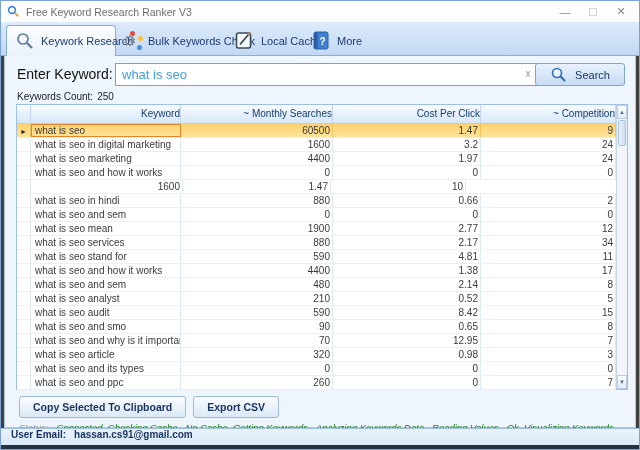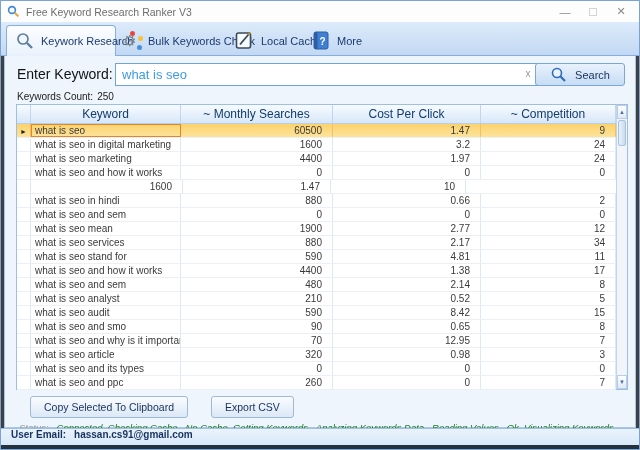--- a/index.html
+++ b/index.html
@@ -46,40 +46,40 @@
     background:linear-gradient(#e9f2fc,#c7dcf5); border:1px solid #7aa6da; border-radius:3px;
     display:flex; align-items:center; justify-content:center; gap:8px; cursor:default;
   }
   .search-btn span { font-size:11px; color:#17325e; }
   .count-row { position:absolute; top:35px; left:12px; font-size:10px; color:#222; }
   .count-row b { font-weight:normal; margin-left:4px; }
   
   .grid { position:absolute; top:48px; left:11px; width:612px; height:286px; background:#fff; border:1px solid #9fbfe2; display:flex; }
   .grid-main { width:599px; height:100%; }
   .thead { display:flex; height:19px; background:linear-gradient(#f7fbff,#d7e7f8); border-bottom:1px solid #b8cfe8; }
-  .th { font-size:12px; color:#123c70; text-align:center; line-height:18px; border-right:1px solid #c2d5ea; overflow:hidden; white-space:nowrap; }
+  .th { font-size:10px; color:#123c70; text-align:right; line-height:18px; border-right:1px solid #c2d5ea; overflow:hidden; white-space:nowrap; }
   .c-sel { width:14px; }  .c-kw { width:150px; } .c-ms { width:152px; } .c-cpc { width:148px; } .c-comp { width:135px; }
   .trow { display:flex; height:14px; border-bottom:1px solid #e9f0f8; background:#fff; }
   .cell { font-size:10px; color:#3a3a3a; line-height:13px; border-right:1px solid #dce8f5; overflow:hidden; white-space:nowrap; }
   .cell.sel { width:14px; text-align:center; }
   .cell.kw { width:150px; padding-left:4px; }
-  .cell.num { text-align:right; padding-right:10px; }
+  .cell.num { text-align:right; padding-right:2px; }
   .cell.ms { width:152px; } .cell.cpc { width:148px; } .cell.comp { width:135px; }
   .trow.selected { background:linear-gradient(#fbd26d,#fde49b); }
   .trow.selected .cell { border-right-color:#f0c065; }
   .trow.selected .cell.kw { outline:1px solid #e2862a; outline-offset:-1px; }
   .arrow { display:none; font-size:7px; color:#222; line-height:13px; }
   .trow.selected .arrow { display:inline; }
   
   .vscroll { width:13px; height:100%; background:#f1f5fa; border-left:1px solid #c2d5ea; display:flex; flex-direction:column; }
   .sc-btn { height:14px; background:linear-gradient(#fdfeff,#dfeaf6); border:1px solid #b9cde4; font-size:6px; color:#4d6f99; text-align:center; line-height:13px; cursor:default; }
   .sc-thumb { height:26px; margin:1px 1px; background:linear-gradient(90deg,#e8f1fa,#cadcf0); border:1px solid #a9c2de; border-radius:2px; cursor:default; }
   .sc-track { flex:1; }
   
-  .btn-row { position:absolute; top:340px; left:25px; display:flex; gap:23px; }
+  .btn-row { position:absolute; top:340px; left:14px; display:flex; gap:7px;font-weight:bold; }
   .soft-btn {
     height:22px; padding:0 13px; background:linear-gradient(#fafcfe,#dbe8f6);
     border:1px solid #9fb9d8; border-radius:3px; font-size:10.5px; color:#17325e;
     line-height:20px; cursor:default; white-space:nowrap;
   }
   .status-row { position:absolute; top:366px; left:14px; right:8px; font-size:9.5px; font-style:italic; white-space:nowrap; overflow:hidden; }
   .status-label { color:#9a9a9a; margin-right:8px; }
   .status-msg { color:#1e7e1e; }
   
   .footer { position:absolute; left:0; right:0; bottom:0; height:21px; }

